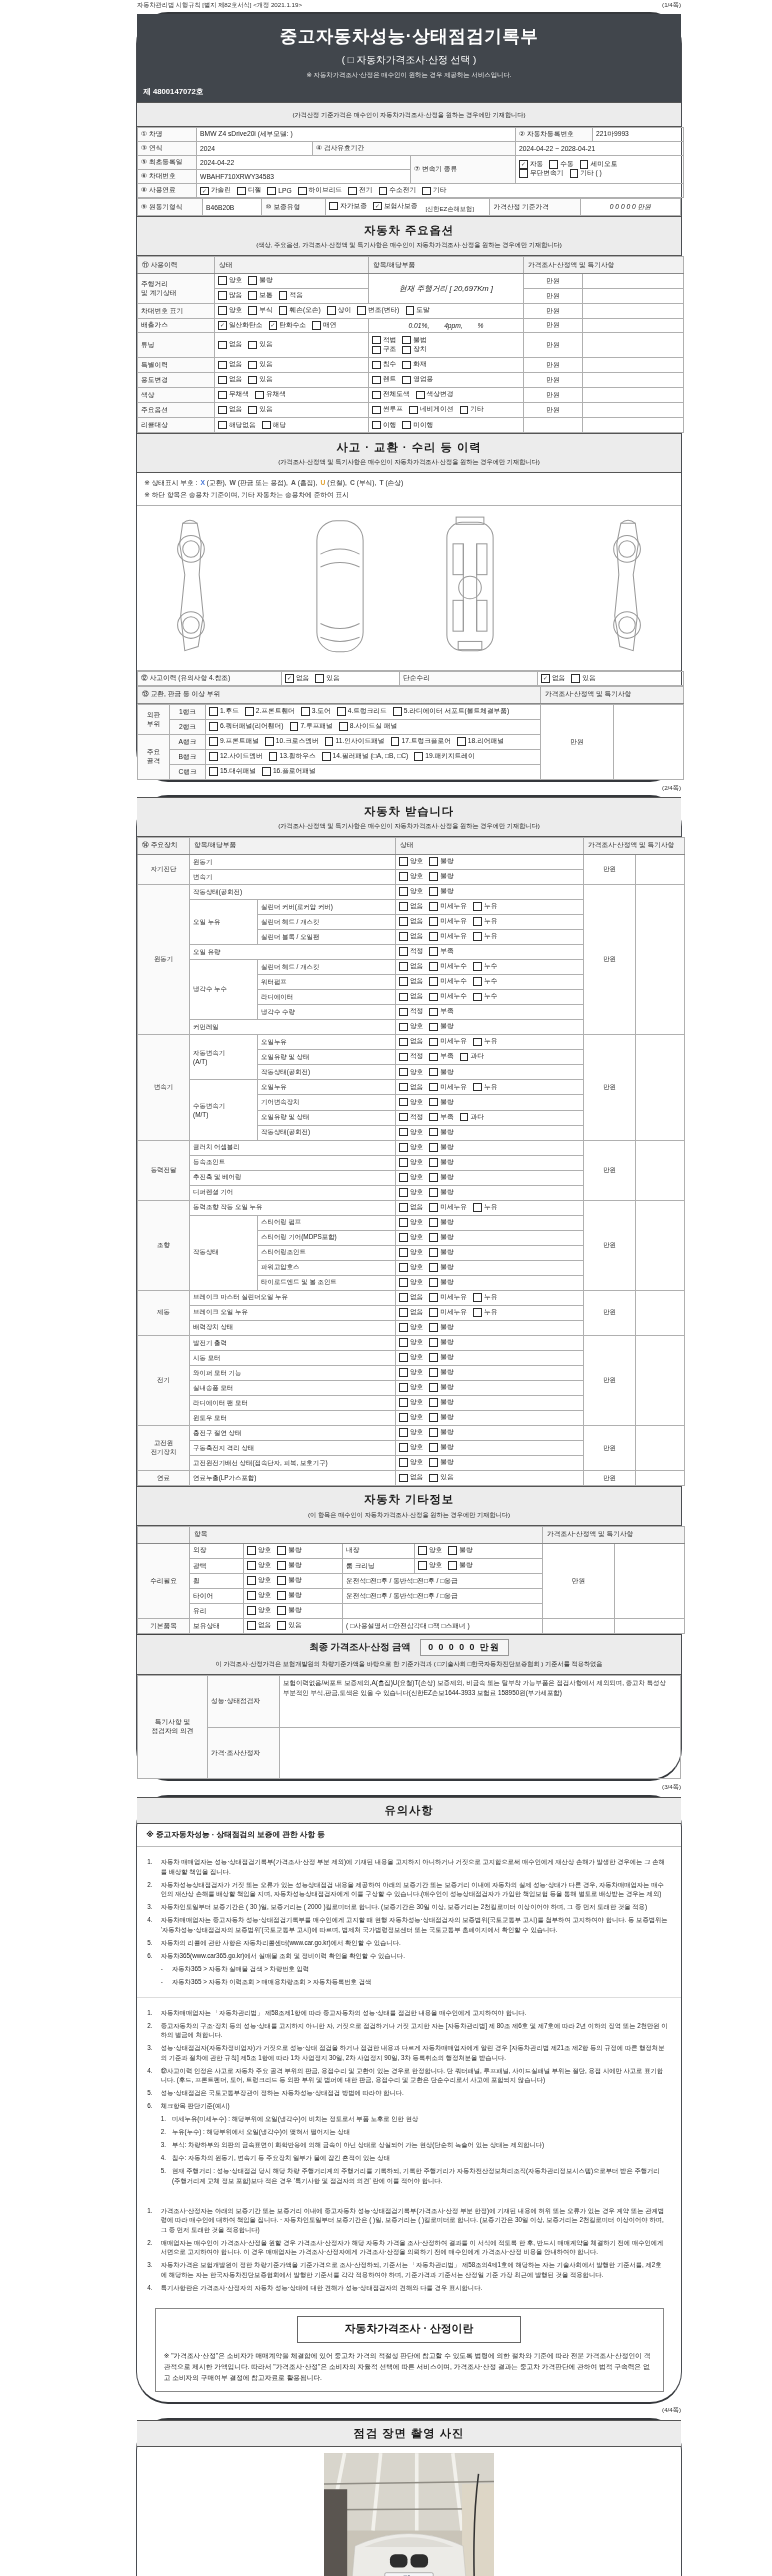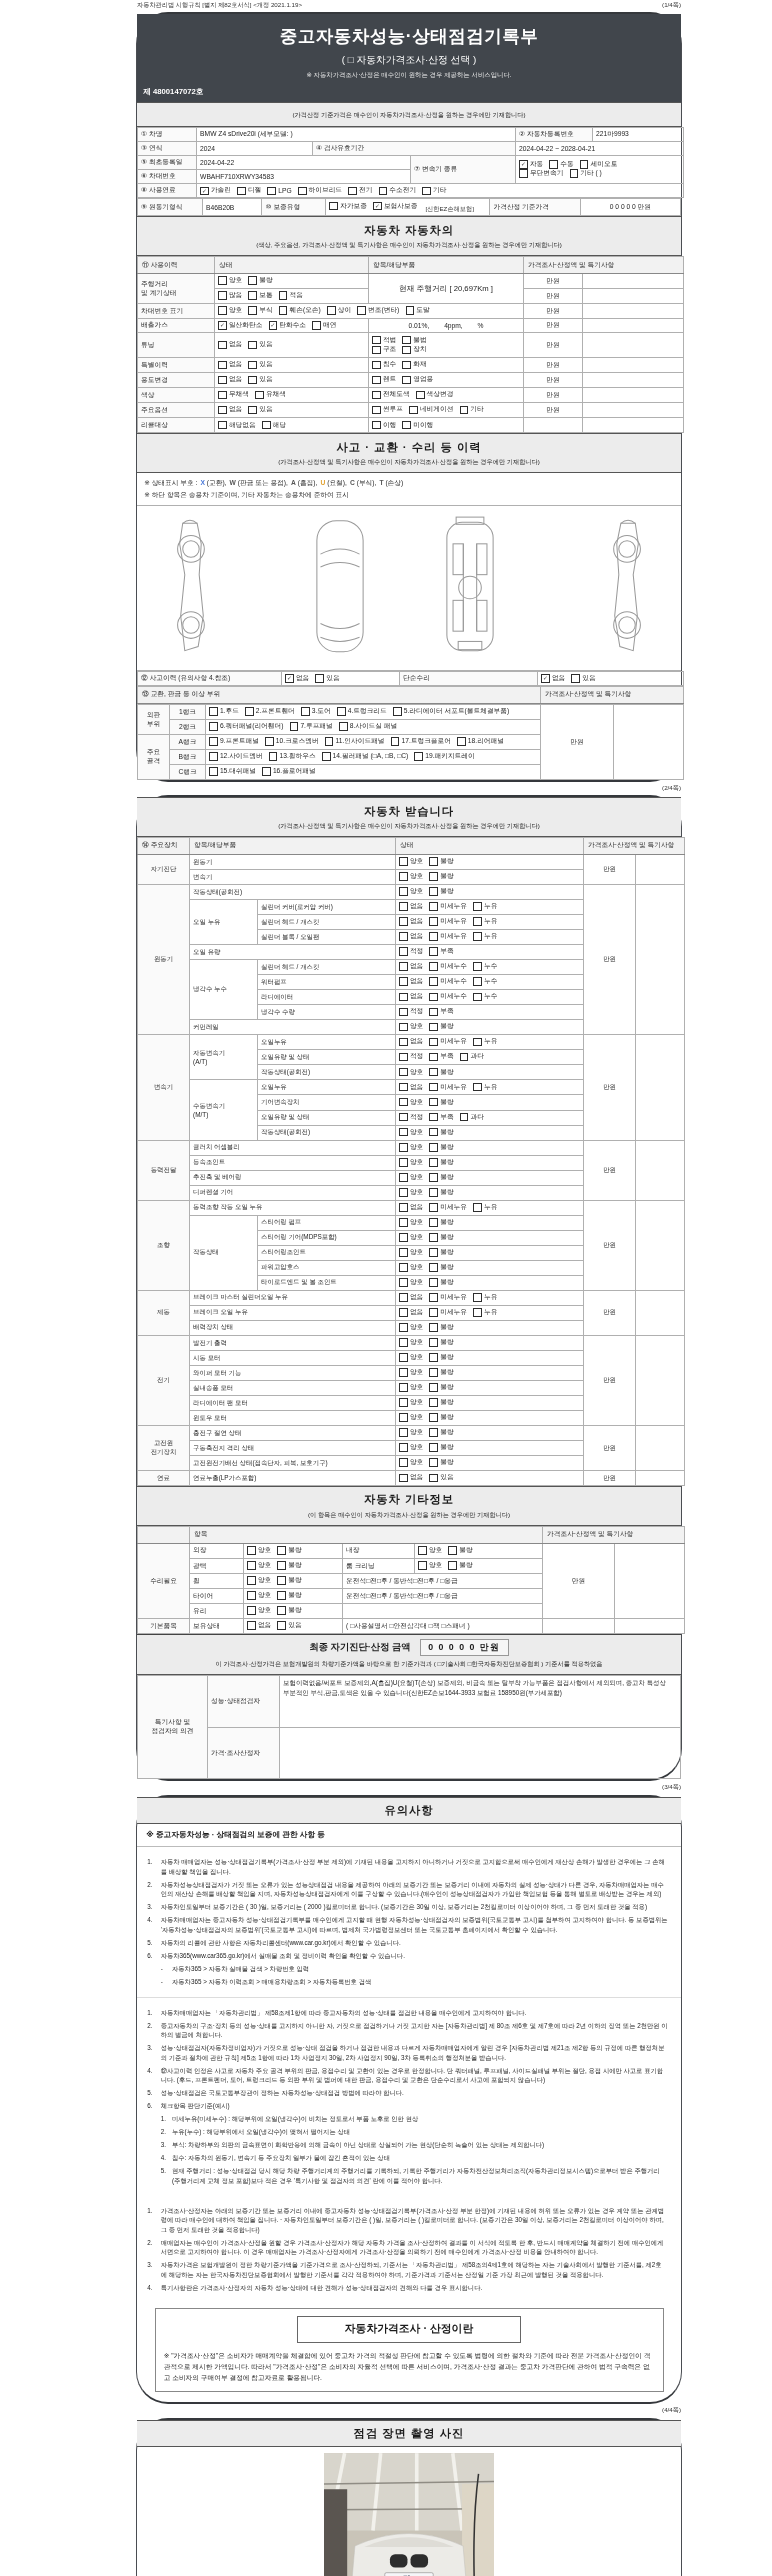--- a/index.html
+++ b/index.html
@@ -18,21 +18,21 @@
   
   .sech{background:#ececec;border-top:1px solid #555;border-bottom:1px solid #555;text-align:center;padding:5.2px 4.1px;}
   .sech .h{font-size:11.3px;font-weight:bold;letter-spacing:1px;}
   .sech .sub{font-size:6.2px;margin-top:3.1px;color:#222;}
   
   table.tbl{width:100%;border-collapse:collapse;table-layout:fixed;font-size:6.7px;}
   table.tbl td,table.tbl th{border:0.5px solid #b0b0b0;padding:2.1px 3.1px;vertical-align:middle;word-break:keep-all;}
   table.tbl th{background:#f2f2f2;font-weight:normal;text-align:left;font-size:6.7px;padding:3.6px 4.1px;border-bottom:1px solid #888;}
   td.lab{background:#fafafa;font-size:6.7px;}
   td.grp{background:#fafafa;text-align:center;}
-  td.ctr{text-align:center;}
+  td.ctr{text-align:center;font-style:italic;}
   td.price{text-align:center;color:#222;}
   td.noteCol{background:#fff;}
   td.odo{font-size:7.7px;}
   td.pre{white-space:pre;}
   td.split{display:table-cell;}
   td.split .ckg{margin-right:20.6px;}
   .ckg{display:inline-flex;flex-wrap:wrap;align-items:center;row-gap:1.5px;}
   .cb{display:inline-flex;align-items:center;margin-right:6.2px;white-space:nowrap;}
   .cb .box{width:6.7px;height:6.7px;border:0.8px solid #2e2e2e;display:inline-block;margin-right:2.1px;font-size:5.7px;line-height:6.2px;text-align:center;font-weight:bold;color:#111;background:#fff;flex:none;}
   .cb .cl{font-size:6.7px;}
@@ -198,21 +198,21 @@
                       <span class="cl">보험사보증</span>
                     </span>
                   </span></span> <span class="smallbr">[신한EZ손해보험]</span></td>
           <td class="lab">가격산정 기준가격</td>
           <td class="ctr">0 0 0 0 0 만원</td>
             </tr>
     </tbody>
         </table>
 
     <div class="sech">
-      <div class="h">자동차 자동차의</div>
+      <div class="h">자동차 주요옵션</div>
       <div class="sub">(색상, 주요옵션, 가격조사·산정액 및 특기사항은 매수인이 자동차가격조사·산정을 원하는 경우에만 기재합니다)</div>
     </div>
     <table class="tbl">
       <colgroup>
             <col style="width:77px">
             <col style="width:154px">
             <col style="width:155px">
             <col style="width:59px">
             <col style="width:101px">
           </colgroup>
@@ -1485,21 +1485,21 @@
                   </span>
                 </span></td>
               <td colspan="2">( □사용설명서 □안전삼각대 □잭 □스패너 )</td>
               <td class="price"></td>
               <td class="noteCol"></td>
             </tr>
           </tbody>
     </table>
 
     <div class="finalband">
-      <div class="row1"><span>최종 자기진단·산정 금액</span><span class="amt">0 0 0 0 0 만원</span></div>
+      <div class="row1"><span>최종 가격조사·산정 금액</span><span class="amt">0 0 0 0 0 만원</span></div>
       <div class="row2">이 가격조사·산정가격은 보험개발원의 차량기준가액을 바탕으로 한 기준가격과 ( □기술사회 □한국자동차진단보증협회 ) 기준서를 적용하였음</div>
     </div>
 
     <table class="tbl">
       <colgroup>
             <col style="width:70px">
             <col style="width:72px">
             <col>
           </colgroup>
       <tbody>

